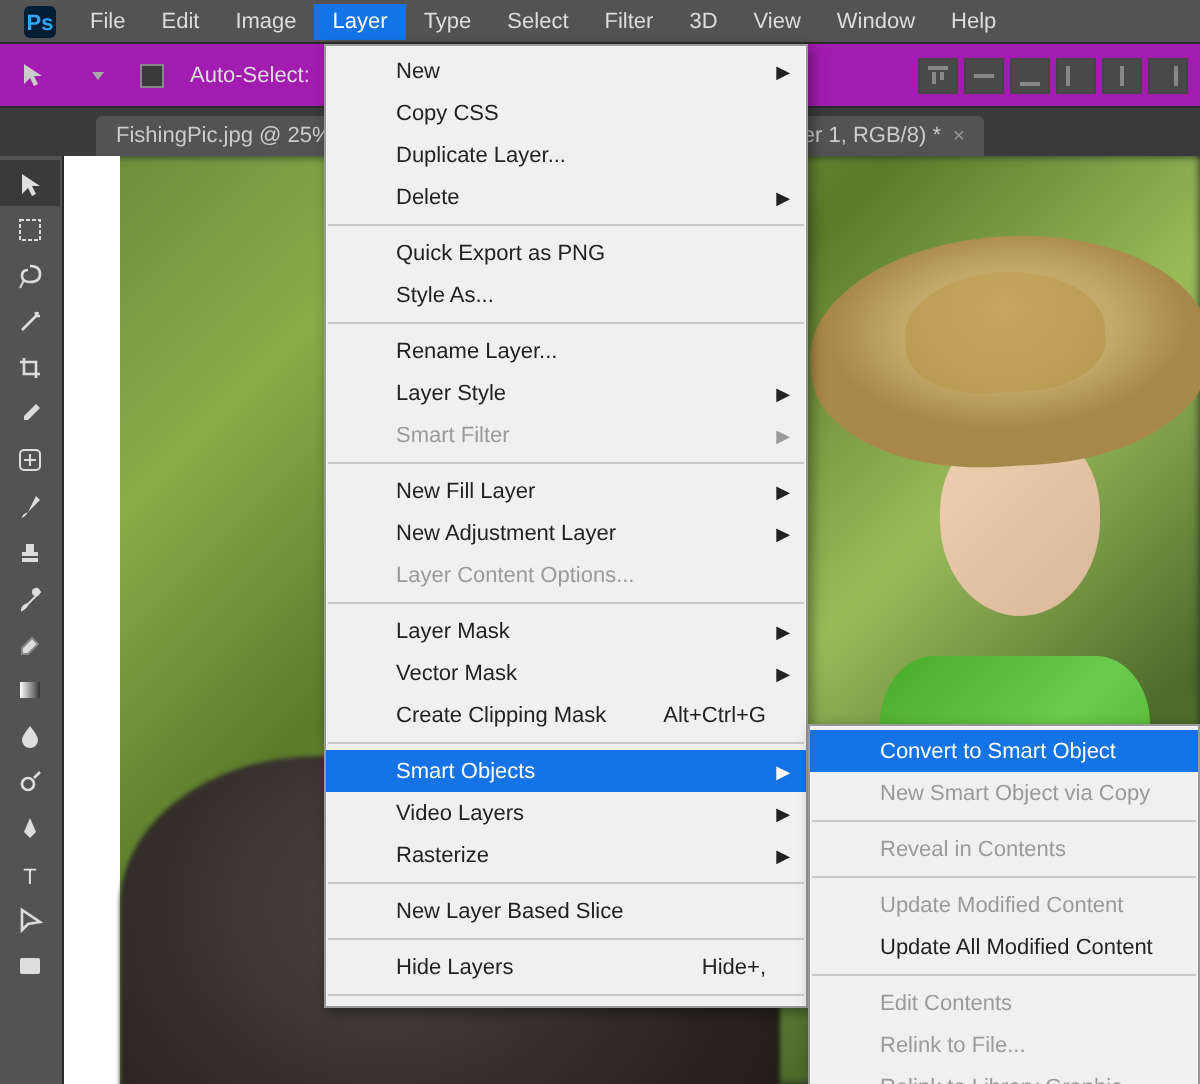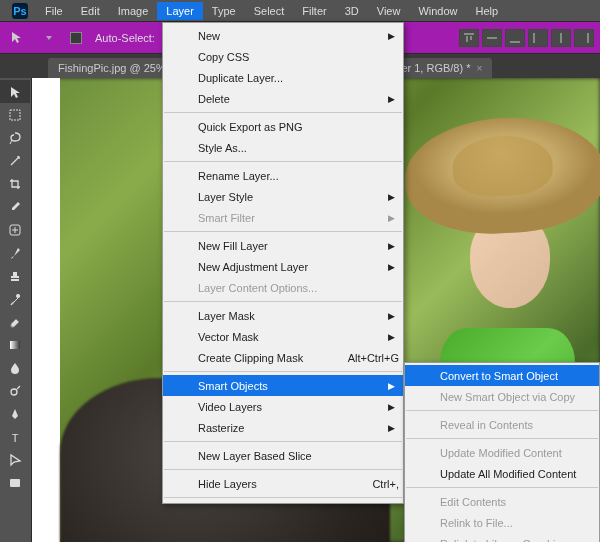--- a/index.html
+++ b/index.html
@@ -34,21 +34,21 @@
 .darkfg{position:absolute;left:28px;top:300px;width:330px;height:250px;background:radial-gradient(ellipse at 40% 30%,#4a4540,#2a2520 60%,#1a1510);border-radius:30% 40% 20% 20%;filter:blur(1px)}
 .watermark{position:absolute;right:12px;bottom:28px;color:rgba(255,255,255,0.85);font-size:20px;font-weight:bold;font-style:italic;text-shadow:1px 1px 3px rgba(0,0,0,0.5)}
 .watermark2{position:absolute;right:12px;bottom:12px;color:rgba(255,255,255,0.7);font-size:10px;letter-spacing:1px}
 .menu{position:absolute;background:#f0f0f0;border:1px solid #999;box-shadow:2px 2px 6px rgba(0,0,0,0.4);padding:2px 0;z-index:100}
 .menu.main{top:22px;left:162px;width:242px}
 .menu.sub{top:362px;left:404px;width:196px}
 .menu .row{display:flex;align-items:center;height:21px;padding:0 22px 0 35px;color:#222;cursor:default;position:relative}
 .menu .row.hl{background:#1473e6;color:#fff}
 .menu .row.dis{color:#9a9a9a}
 .menu .row .arr{position:absolute;right:8px;font-size:9px}
-.menu .row .sc{position:absolute;right:4px;font-size:11px}
+.menu .row .sc{position:absolute;right:20px;font-size:11px}
 .menu .sep{height:1px;background:#c8c8c8;margin:3px 1px}
 </style>
 </head>
 <body>
 
 <div class="menubar">
   <span class="ps-logo">
     <svg width="16" height="16">
         <rect width="16" height="16" rx="3" fill="#001d36"></rect>
         <text x="8" y="12" text-anchor="middle" fill="#31a8ff" font-size="9" font-weight="bold" font-family="Arial">Ps</text>
@@ -308,21 +308,21 @@
       <span>Rasterize</span>
       <span class="arr">▶</span>
     </div>
     <div class="sep"></div>
     <div class="row">
       <span>New Layer Based Slice</span>
     </div>
     <div class="sep"></div>
     <div class="row">
       <span>Hide Layers</span>
-      <span class="sc">Ctrl+,</span>
+      <span class="sc">Hide+,</span>
     </div>
     <div class="sep"></div>
   </div>
 <div class="menu sub" id="smart-submenu">
     <div class="row hl">
       <span>Convert to Smart Object</span>
     </div>
     <div class="row dis">
       <span>New Smart Object via Copy</span>
     </div>

